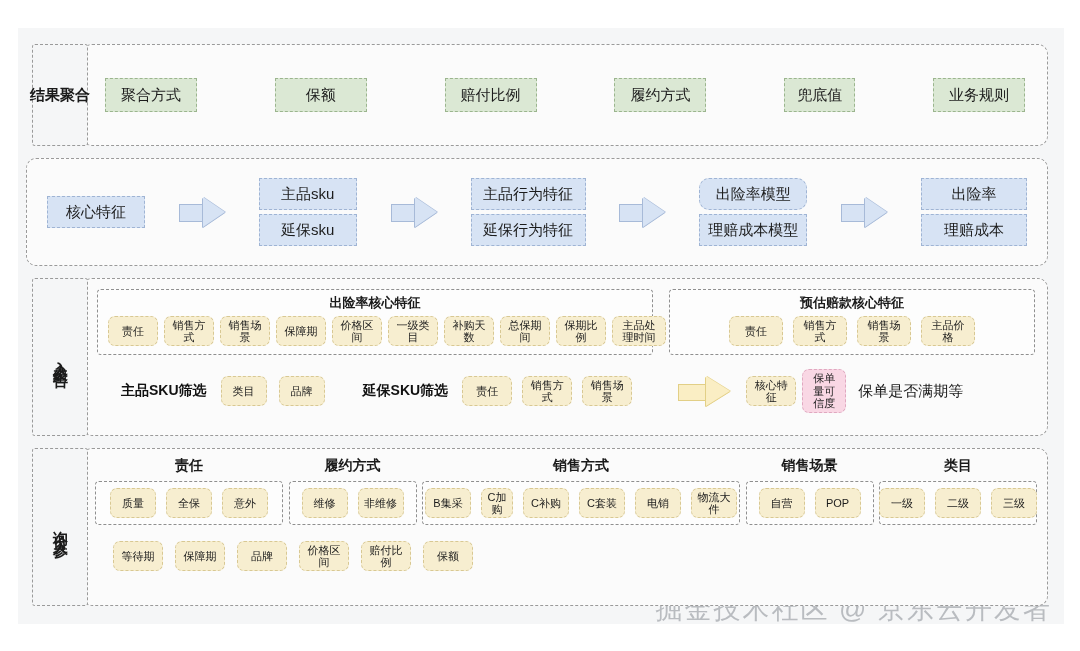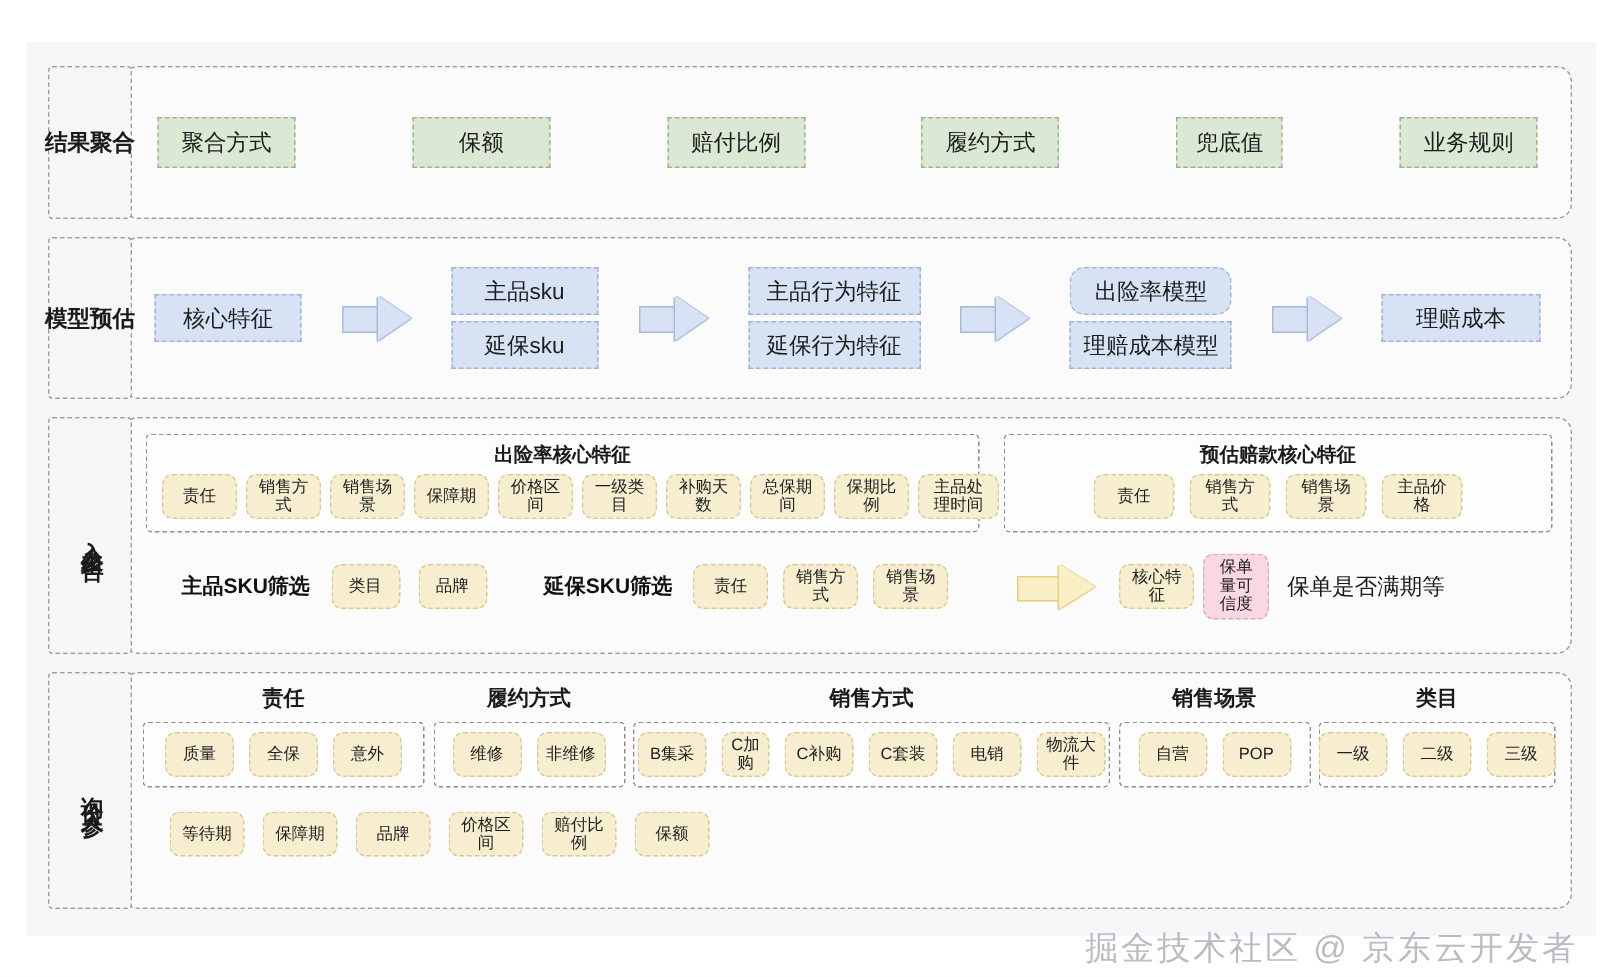--- a/index.html
+++ b/index.html
@@ -186,22 +186,22 @@
   .quote-groups { display: flex; align-items: flex-end; }
   .quote-col { display: flex; flex-direction: column; }
   .plain-text {
     font-size: 15px;
     color: #1a1a1a;
     white-space: nowrap;
   }
 
   .watermark {
     position: absolute;
-    right: 28px; bottom: 4px;
-    font-size: 22px;
+    right: 28px; bottom: 24px;
+    font-size: 27px;
     color: #b9bcc0;
     letter-spacing: 2px;
     white-space: nowrap;
   }
 </style>
 </head>
 <body>
 
 <div id="canvas">
   <div class="sheet"></div>
@@ -221,23 +221,20 @@
           <div class="chip-green" style="width:92px;">履约方式</div>
           <div style="flex: 1 1 auto;"></div>
           <div class="chip-green" style="width:71px;">兜底值</div>
           <div style="flex: 1 1 auto;"></div>
           <div class="chip-green" style="width:92px;">业务规则</div>
         </div>
     </div>
   </div>
 
   <div class="band" id="band-model">
-    <div class="band-label">
-      <span>模型预估</span>
-    </div>
     <div class="band-body">
       <div class="model-row" id="model-row">
           <div class="blue-stack">
             <div class="blue-box" style="width:98px;">核心特征</div>
           </div>
           <div style="flex: 1 1 auto;"></div>
           <div class="arrow-blue"></div>
           <div style="flex: 1 1 auto;"></div>
           <div class="blue-stack">
             <div class="blue-box" style="width:98px;">主品sku</div>
@@ -254,20 +251,21 @@
           <div class="arrow-blue"></div>
           <div style="flex: 1 1 auto;"></div>
           <div class="blue-stack">
             <div class="blue-box" style="width:108px;border-radius:10px;">出险率模型</div>
             <div class="blue-box" style="width:108px;">理赔成本模型</div>
           </div>
           <div style="flex: 1 1 auto;"></div>
           <div class="arrow-blue"></div>
           <div style="flex: 1 1 auto;"></div>
           <div class="blue-stack">
+            <div class="blue-box" style="width:106px;">出险率</div>
             <div class="blue-box" style="width:106px;">理赔成本</div>
           </div>
         </div>
     </div>
   </div>
 
   <div class="band" id="band-combo">
     <div class="band-label vertical">
       <span>入参组合</span>
     </div>

